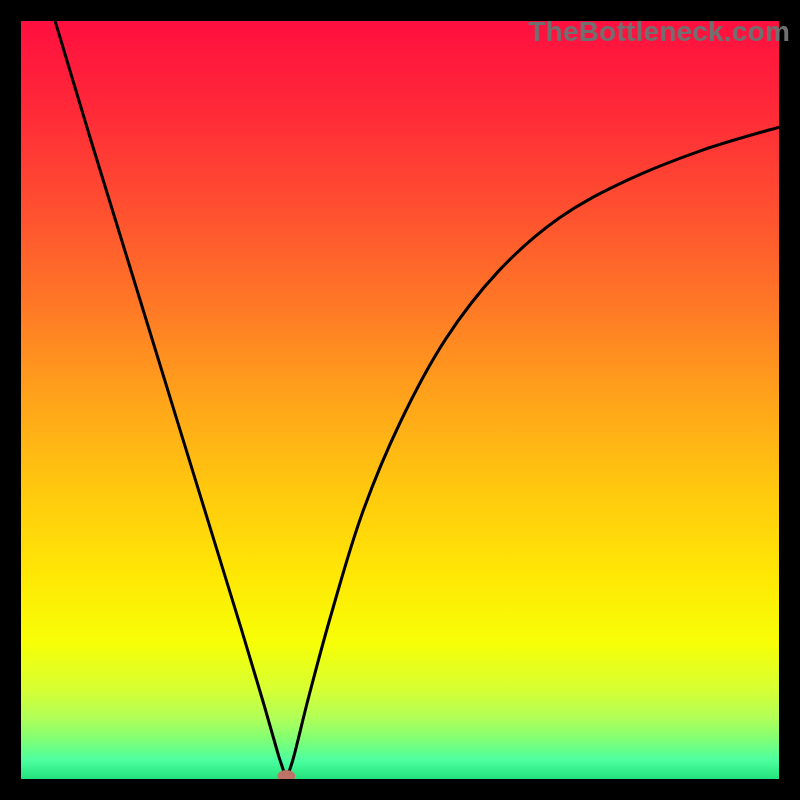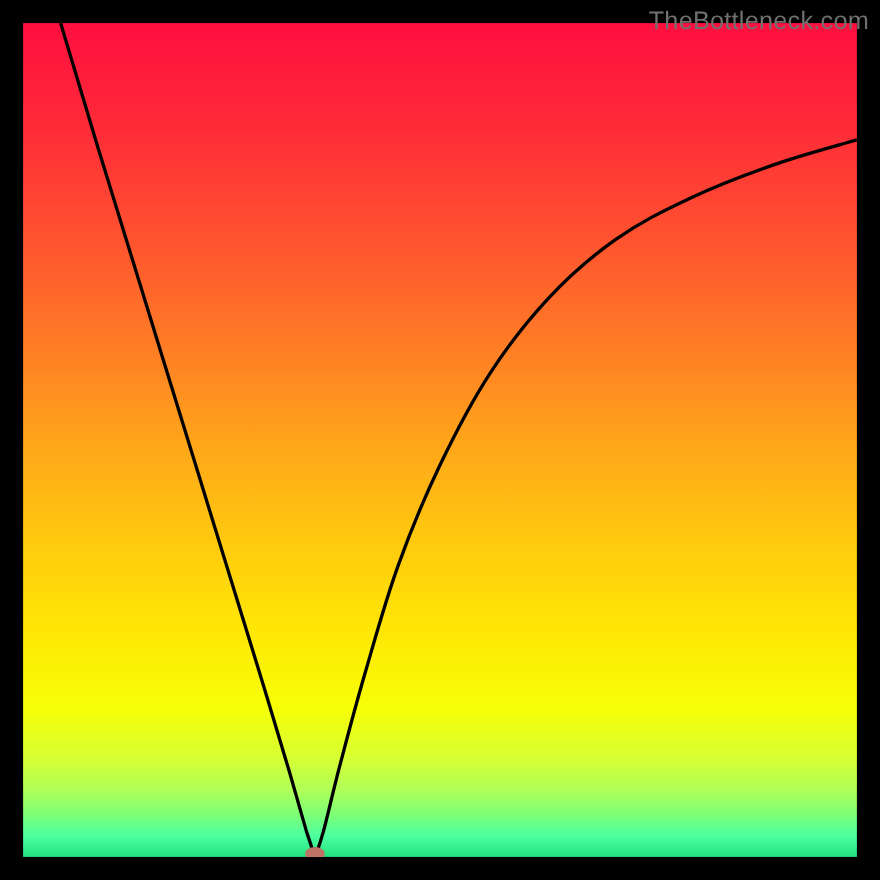--- a/index.html
+++ b/index.html
@@ -26,25 +26,25 @@
     left: 21px;
     width: 758px;
     height: 758px;
     overflow: hidden;
   }
   svg {
     display: block;
   }
   .watermark {
     position: absolute;
-    top: 5px;
+    top: 16px;
     right: 10px;
     color: #707070;
-    font-size: 23px;
-    font-weight: 400;
+    font-size: 28px;
+    font-weight: 700;
     letter-spacing: 0.2px;
   }
 </style>
 </head>
 <body>
 
 <div class="frame">
   <div class="plot-area">
     <svg id="chart-svg" width="758" height="758" viewBox="0 0 758 758">
       <defs>

